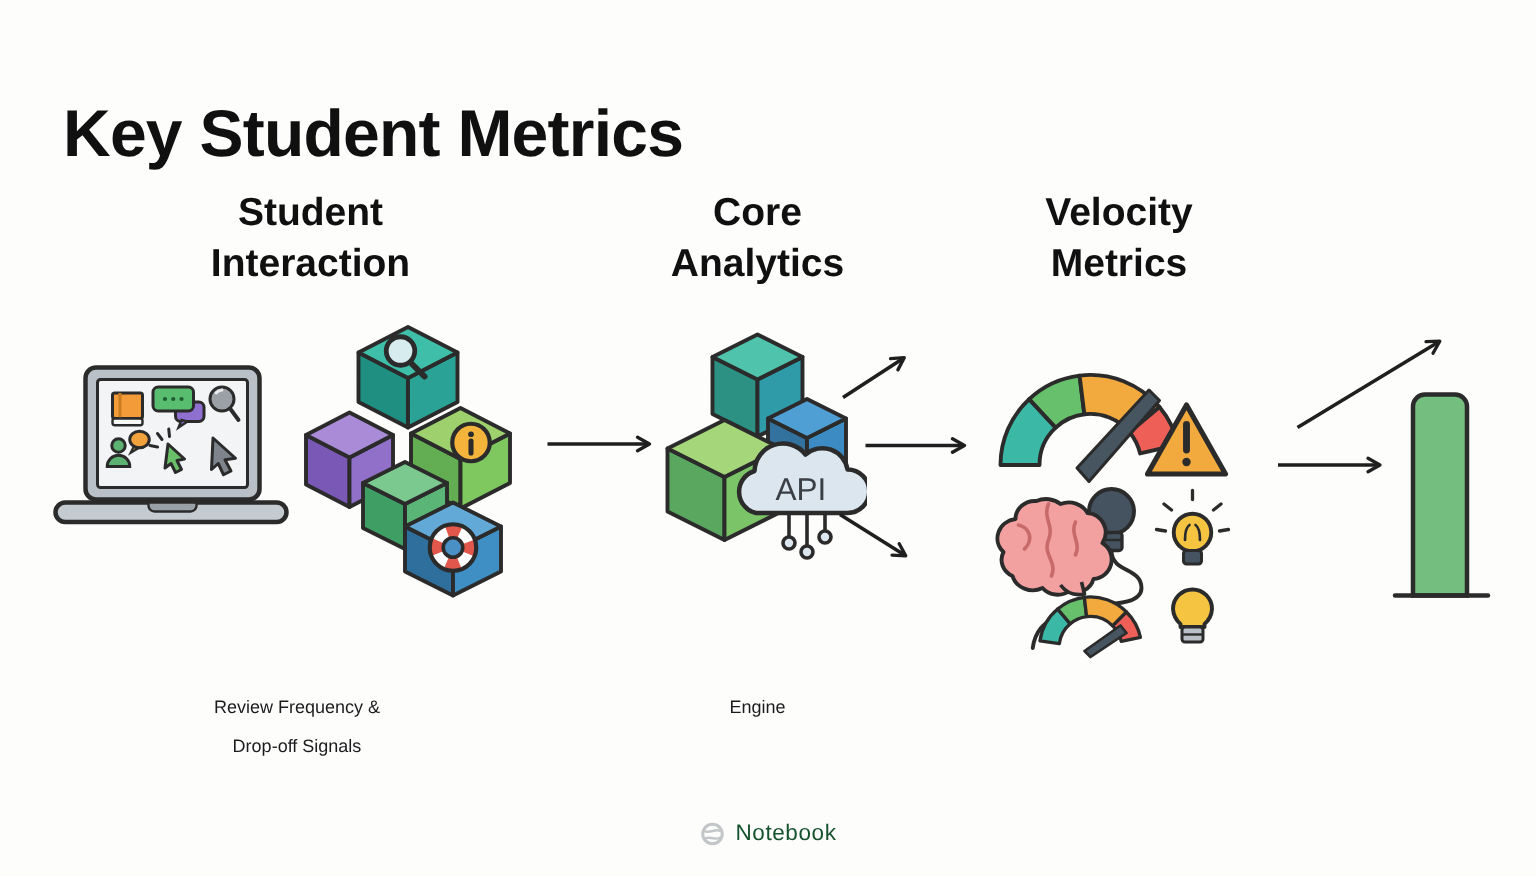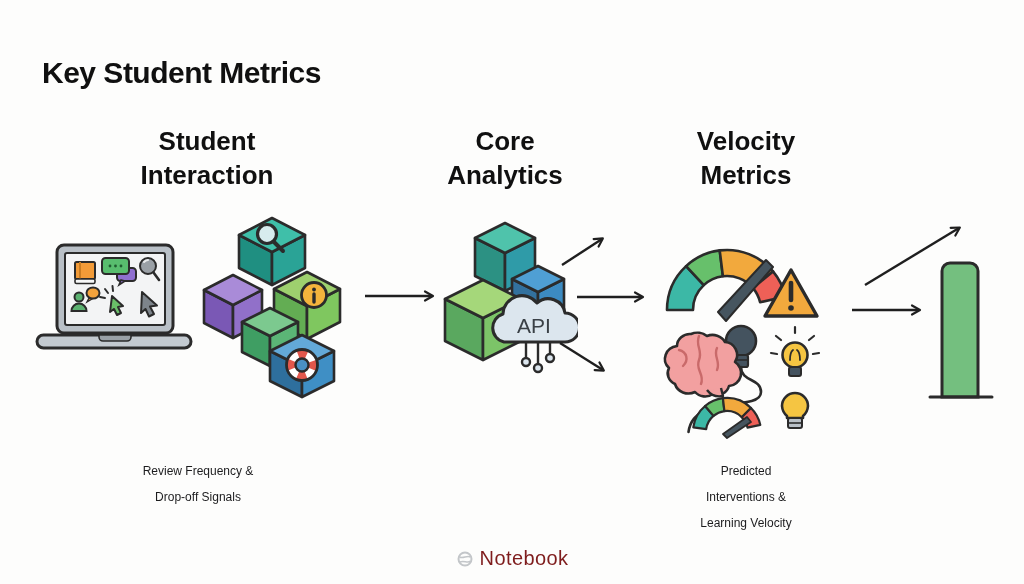--- a/index.html
+++ b/index.html
@@ -1,30 +1,30 @@
 <!DOCTYPE html>
 <html><head>
 <meta charset="utf-8">
 <style>
   html,body{margin:0;padding:0;}
   body{width:1024px;height:584px;background:#fcfcfb;font-family:"Liberation Sans",sans-serif;overflow:hidden;}
   .canvas{position:relative;width:1024px;height:584px;background:#fdfdfc;}
-  .title{position:absolute;left:42px;top:36px;font-size:30px;font-weight:700;color:#101010;letter-spacing:-.5px;}
+  .title{position:absolute;left:42px;top:36px;font-size:44px;font-weight:700;color:#101010;letter-spacing:-.5px;}
   .col-header{position:absolute;top:124px;width:280px;text-align:center;font-size:26px;font-weight:700;color:#101010;line-height:34px;}
   .col-header.c1{left:67px;}
   .col-header.c2{left:365px;}
   .col-header.c3{left:606px;}
   .caption{position:absolute;top:458px;width:280px;text-align:center;font-size:12px;font-weight:400;color:#1c1c1e;line-height:26px;}
   .caption.c1{left:58px;}
   .caption.c2{left:365px;}
   .caption.c3{left:606px;}
   .caption span,.col-header span{display:block;}
   .illus{position:absolute;}
   .footer{position:absolute;left:0;top:547px;width:1024px;display:flex;align-items:center;justify-content:center;gap:6px;}
-  .footer-text{font-size:20px;color:#7f1d1d;letter-spacing:.4px;}
+  .footer-text{font-size:15px;color:#14532d;letter-spacing:.4px;}
   svg{display:block;}
 </style>
 </head>
 <body>
 
 <div class="canvas">
 
   <svg width="0" height="0" style="position:absolute" aria-hidden="true">
     <defs>
       <marker id="ah" viewBox="0 0 12 12" markerWidth="12" markerHeight="12" refX="9" refY="6" orient="auto" markerUnits="userSpaceOnUse">
@@ -224,25 +224,21 @@
     <line x1="7" y1="107" x2="74" y2="107" stroke="#1f1f1f" stroke-width="2.4" marker-end="url(#ah)"></line>
     <path d="M97,68 a8,8 0 0 1 8,-8 h20 a8,8 0 0 1 8,8 v126 h-36 z" fill="#74bf7f" stroke="#2b2b2b" stroke-width="3"></path>
     <line x1="85" y1="194" x2="147" y2="194" stroke="#2b2b2b" stroke-width="3" stroke-linecap="round"></line>
   </svg>
 
   <div class="caption c1">
     <span>Review Frequency &amp;</span>
     <span>Drop-off Signals</span>
   </div>
   <div class="caption c2">
-  </div>
-  <div class="caption c3">
-    <span>Predicted</span>
-    <span>Interventions &amp;</span>
-    <span>Learning Velocity</span>
+    <span>Engine</span>
   </div>
 
   <div class="footer">
     <svg width="18" height="16" viewBox="0 0 18 16">
       <circle cx="9" cy="8" r="6.5" fill="none" stroke="#c3c6c9" stroke-width="2"></circle>
       <path d="M3.5,6 C7,8 11,4 14.5,6 M4,11 C8,9 12,13 14.5,10" fill="none" stroke="#c3c6c9" stroke-width="1.6"></path>
     </svg>
     <span class="footer-text">Notebook</span>
   </div>
 

